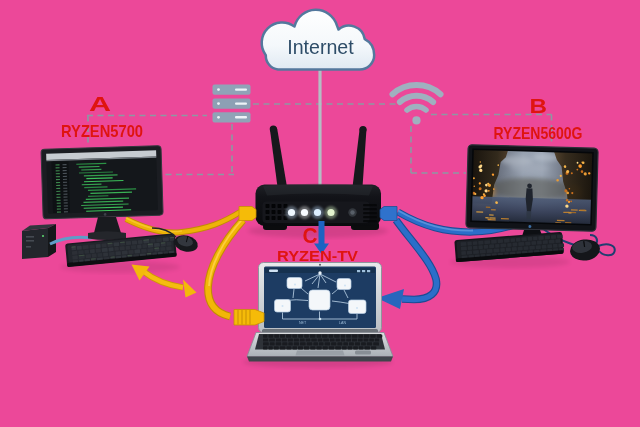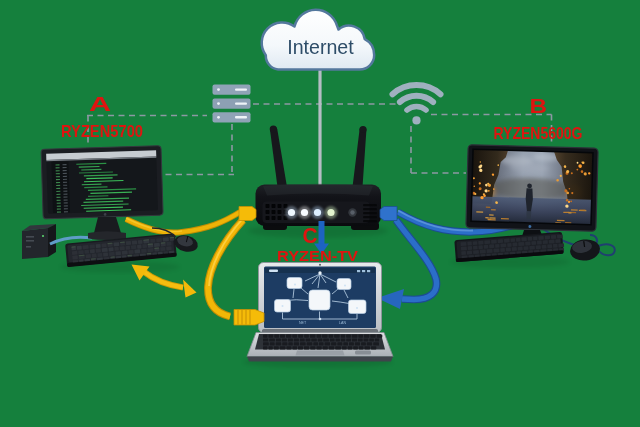--- a/index.html
+++ b/index.html
@@ -1,16 +1,16 @@
 <!DOCTYPE html>
 <html><head>
 <meta charset="utf-8">
 <style>
 html,body{margin:0;padding:0;background:#ffffff;}
-#page{position:relative;width:640px;height:427px;background:#15803d;overflow:hidden;
+#page{position:relative;width:640px;height:427px;background:#ec4899;overflow:hidden;
 font-family:"Liberation Sans",sans-serif;}
 </style>
 </head>
 <body>
 <div id="page">
 <svg width="640" height="427" viewBox="0 0 640 427" xmlns="http://www.w3.org/2000/svg">
 <defs>
 <linearGradient id="cloudg" x1="0" y1="0" x2="0" y2="1">
  <stop offset="0" stop-color="#ffffff"></stop>
  <stop offset="0.6" stop-color="#f4f8fb"></stop>

